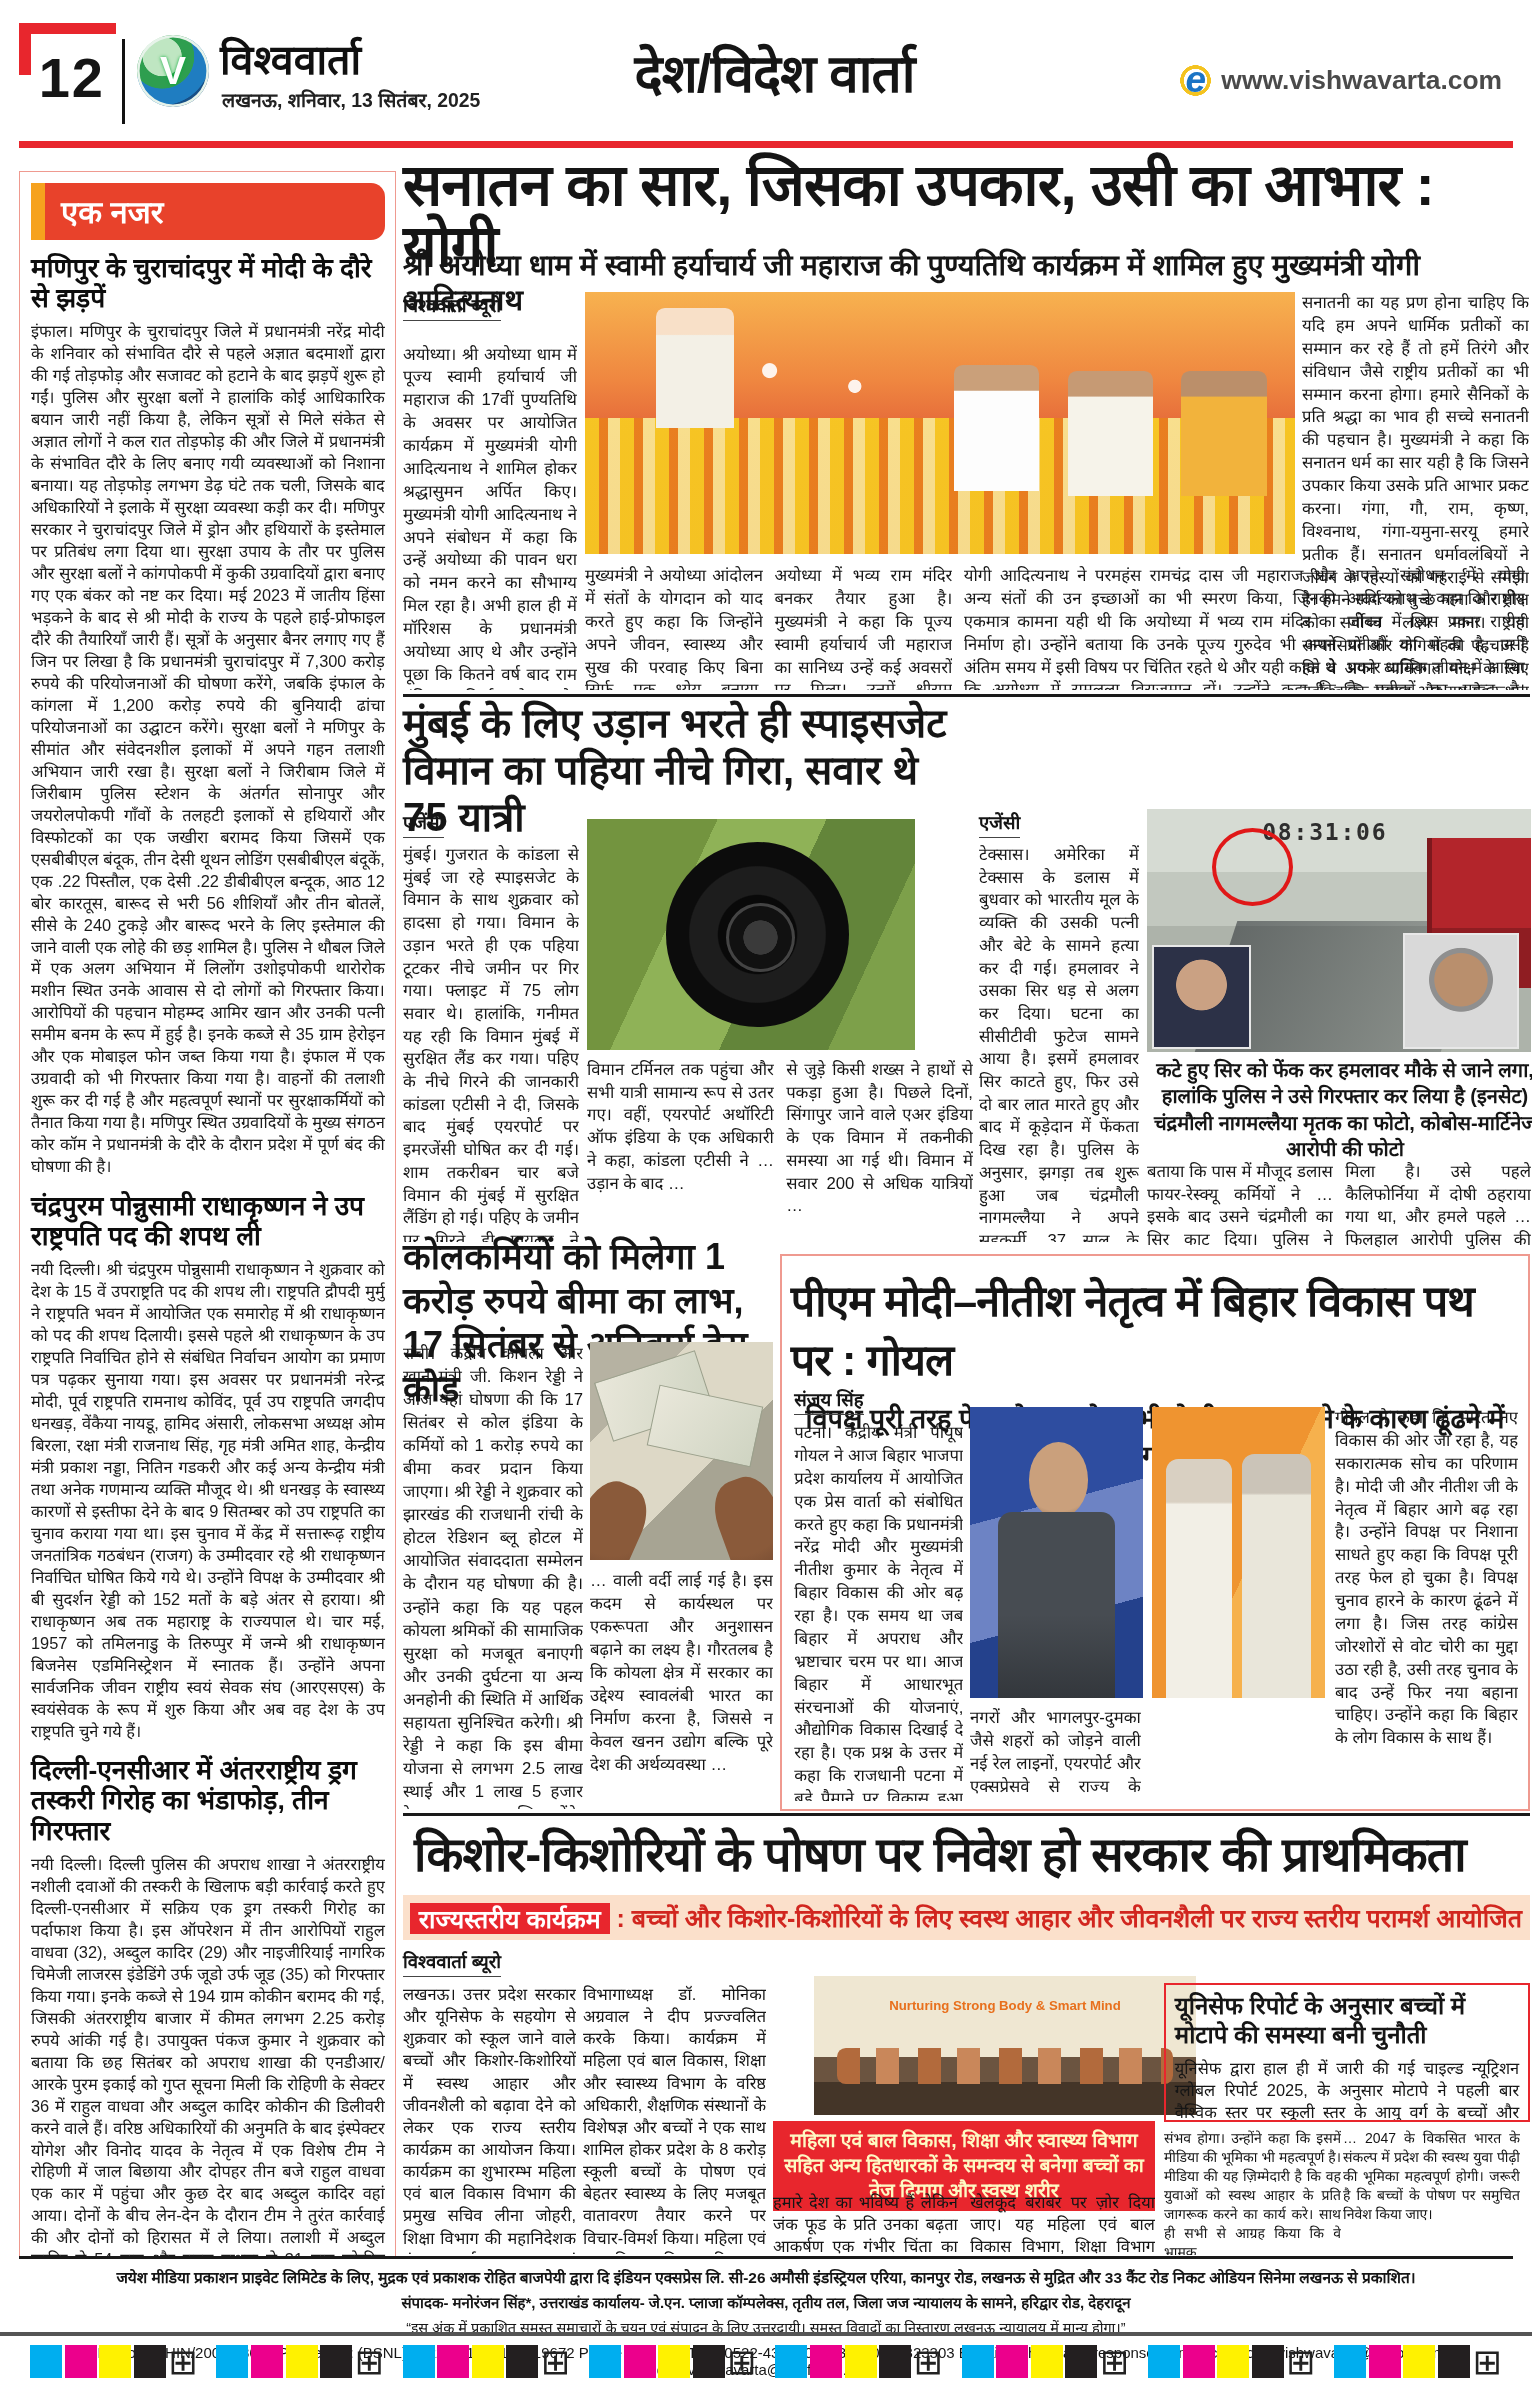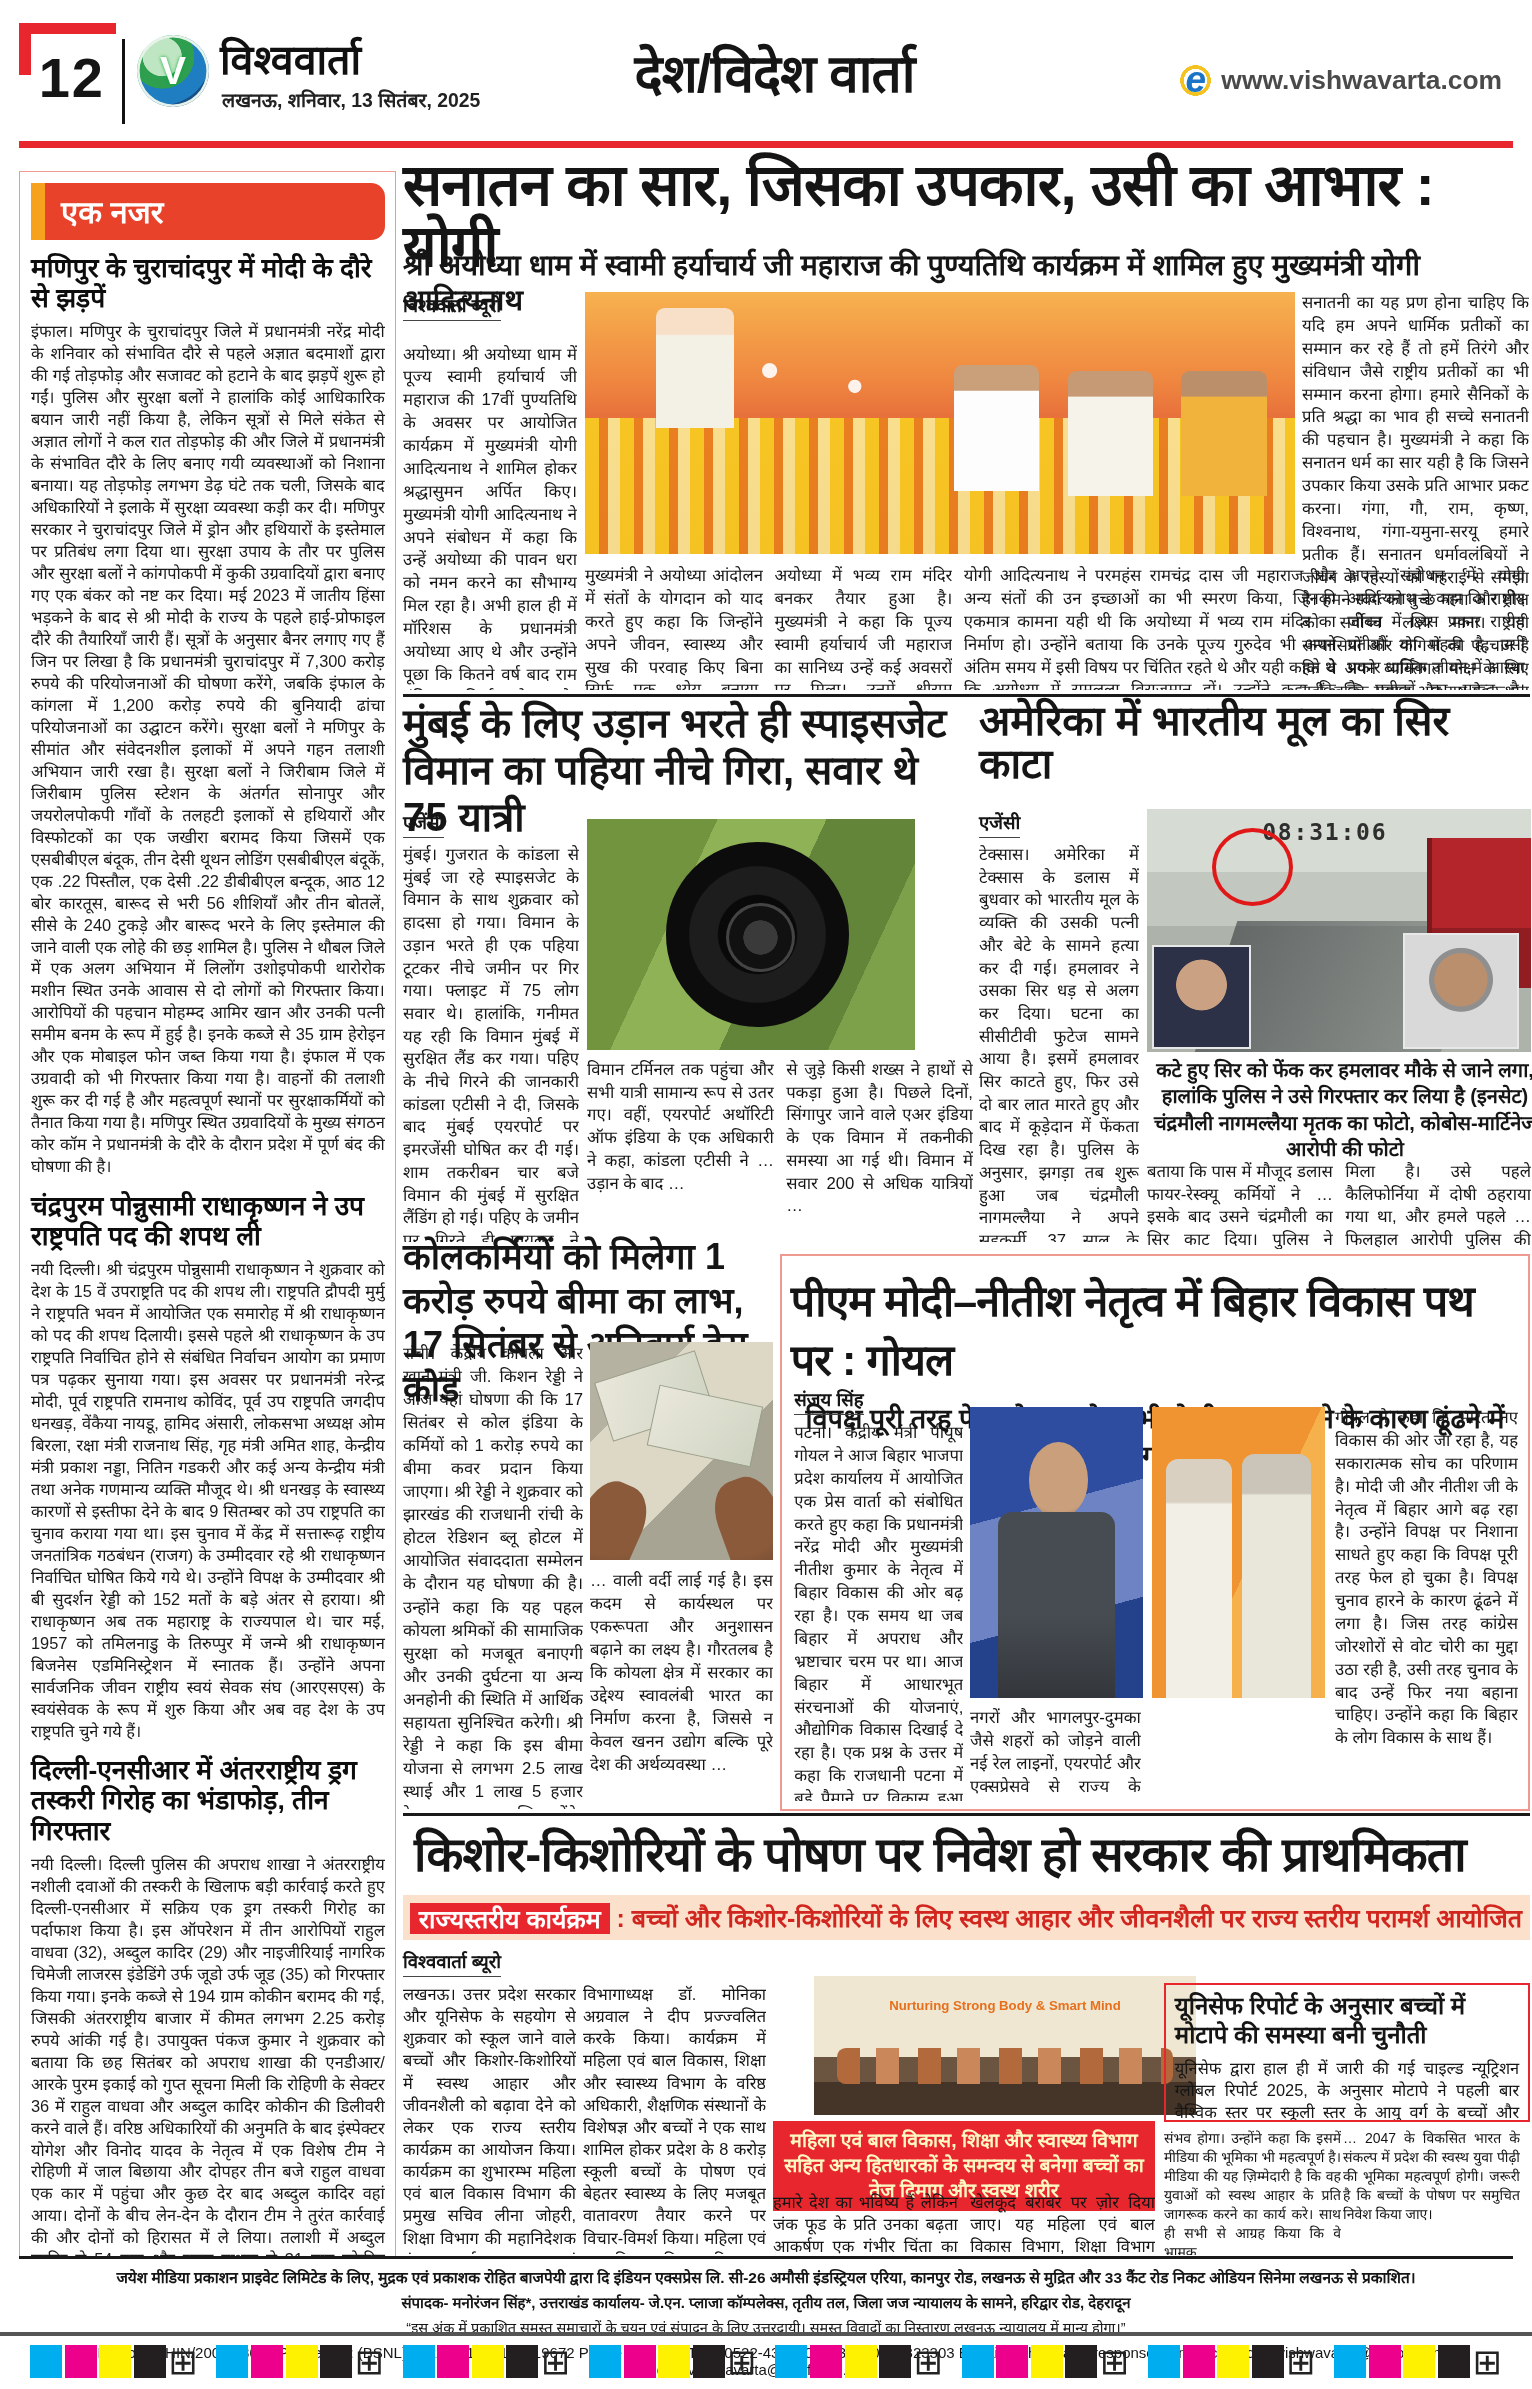--- a/index.html
+++ b/index.html
@@ -263,21 +263,20 @@
     </div>
   <div class="sj-under">
     <div>
         <p>विमान टर्मिनल तक पहुंचा और सभी यात्री सामान्य रूप से उतर गए। वहीं, एयरपोर्ट अथॉरिटी ऑफ इंडिया के एक अधिकारी ने कहा, कांडला एटीसी ने … उड़ान के बाद …</p>
       </div>
     <div>
         <p>से जुड़े किसी शख्स ने हाथों से पकड़ा हुआ है। पिछले दिनों, सिंगापुर जाने वाले एअर इंडिया के एक विमान में तकनीकी समस्या आ गई थी। विमान में सवार 200 से अधिक यात्रियों …</p>
       </div>
   </div>
 
-  <h2 class="am-head">अमेरिका में भारतीय मूल का सिर काटा</h2>
   <span class="byline am-byline">एजेंसी</span>
   <div class="am-col1">
     <p>टेक्सास। अमेरिका में टेक्सास के डलास में बुधवार को भारतीय मूल के व्यक्ति की उसकी पत्नी और बेटे के सामने हत्या कर दी गई। हमलावर ने उसका सिर धड़ से अलग कर दिया। घटना का सीसीटीवी फुटेज सामने आया है। इसमें हमलावर सिर काटते हुए, फिर उसे दो बार लात मारते हुए और बाद में कूड़ेदान में फेंकता दिख रहा है। पुलिस के अनुसार, झगड़ा तब शुरू हुआ जब चंद्रमौली नागमल्लैया ने अपने सहकर्मी, 37 साल के योर्डानिस कोबोस-मार्टिनेज को टूटी हुई वॉशिंग मशीन इस्तेमाल नहीं करने के लिए कहा। बहस बढ़ गई, और मार्टिनेज ने चंद्रमौली पर कई बार चाकू से हमला किया। चंद्रमौली मोटल के पार्किंग लॉट में मदद के लिए चिल्लाते हुए भागे …</p>
   </div>
   <div class="photo-cctv">
     <div class="cctv-shadow"></div>
     <div class="cctv-time">08:31:06</div>
     <div class="cctv-circle"></div>
     <div class="cctv-truck"></div>
     <div class="inset one"></div>

